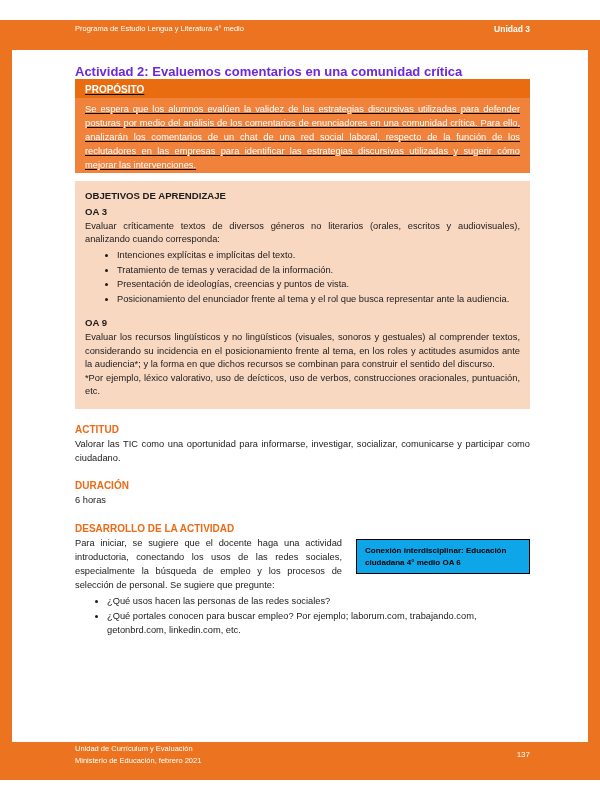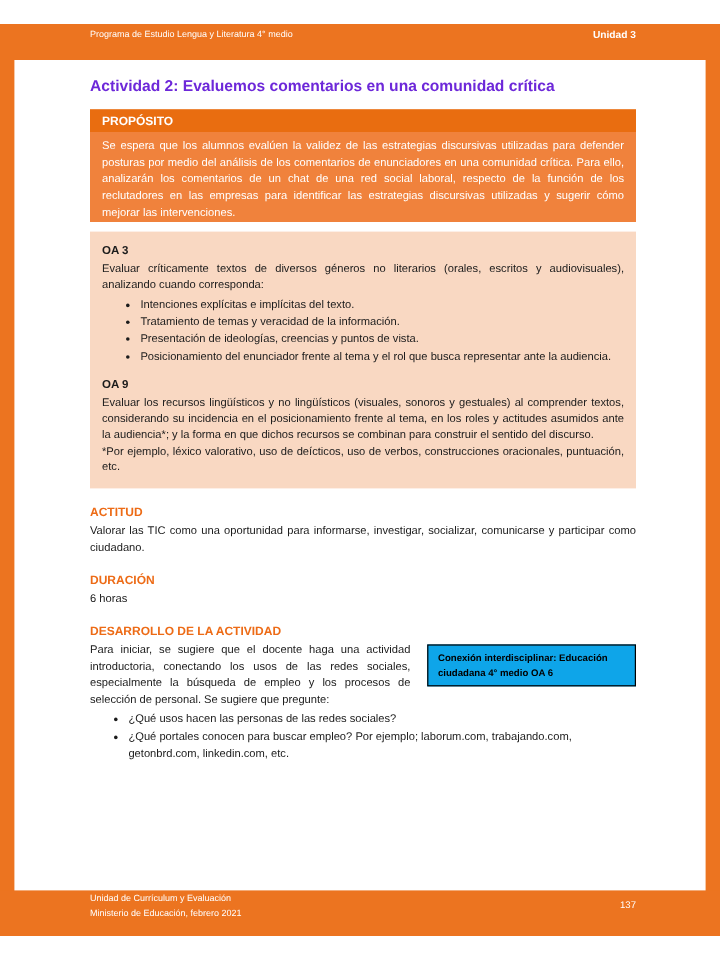--- a/index.html
+++ b/index.html
@@ -17,21 +17,21 @@
     padding:0 70px 13px 75px;box-sizing:border-box;}
   .band-top{top:20px;height:30px;font-size:7.5px;}
   .band-top .unit{font-weight:700;font-size:8.5px;}
   .band-bottom{bottom:20px;height:38px;font-size:7.5px;line-height:1.5;gap:29px;}
   .band-bottom .pageno{font-size:8px;}
 
   .content{position:absolute;top:50px;left:75px;width:455px;}
 
   .activity-title{margin-top:14px;font-size:13px;font-weight:700;color:#6d28d9;}
 
-  .proposito{margin-top:12px;}
+  .proposito{text-decoration:underline;}
   .proposito-header{background:#E96D10;color:#fff;font-weight:700;font-size:10px;
     padding:5px 10px 3px;}
   .proposito-body{background:#F0823C;color:#fff;font-size:9.3px;line-height:1.5;
     padding:5px 10px 0;text-align:justify;}
 
   .objetivos{margin-top:8px;background:#F9D8C2;color:#1b1b1b;
     padding:8px 10px 10px;font-size:9.3px;line-height:1.45;}
   .objetivos .box-heading{font-weight:700;font-size:9.6px;margin:0 0 2px;}
   .oa-label{font-weight:700;font-size:9.6px;margin:2px 0 1px;}
   .oa-label.oa4{margin-top:10px;}
@@ -66,20 +66,21 @@
 <div class="content">
 
   <div class="activity-title">Actividad 2: Evaluemos comentarios en una comunidad crítica</div>
 
   <div class="proposito">
     <div class="proposito-header">PROPÓSITO</div>
     <div class="proposito-body">Se espera que los alumnos evalúen la validez de las estrategias discursivas utilizadas para defender posturas por medio del análisis de los comentarios de enunciadores en una comunidad crítica. Para ello, analizarán los comentarios de un chat de una red social laboral, respecto de la función de los reclutadores en las empresas para identificar las estrategias discursivas utilizadas y sugerir cómo mejorar las intervenciones.</div>
   </div>
 
   <div class="objetivos">
+    <div class="box-heading">OBJETIVOS DE APRENDIZAJE</div>
     <div class="oa-label">OA 3</div>
     <p>Evaluar críticamente textos de diversos géneros no literarios (orales, escritos y audiovisuales), analizando cuando corresponda:</p>
     <ul>
       <li>Intenciones explícitas e implícitas del texto.</li>
       <li>Tratamiento de temas y veracidad de la información.</li>
       <li>Presentación de ideologías, creencias y puntos de vista.</li>
       <li>Posicionamiento del enunciador frente al tema y el rol que busca representar ante la audiencia.</li>
     </ul>
     <div class="oa-label oa4">OA 9</div>
     <p>Evaluar los recursos lingüísticos y no lingüísticos (visuales, sonoros y gestuales) al comprender textos, considerando su incidencia en el posicionamiento frente al tema, en los roles y actitudes asumidos ante la audiencia*; y la forma en que dichos recursos se combinan para construir el sentido del discurso.</p>

